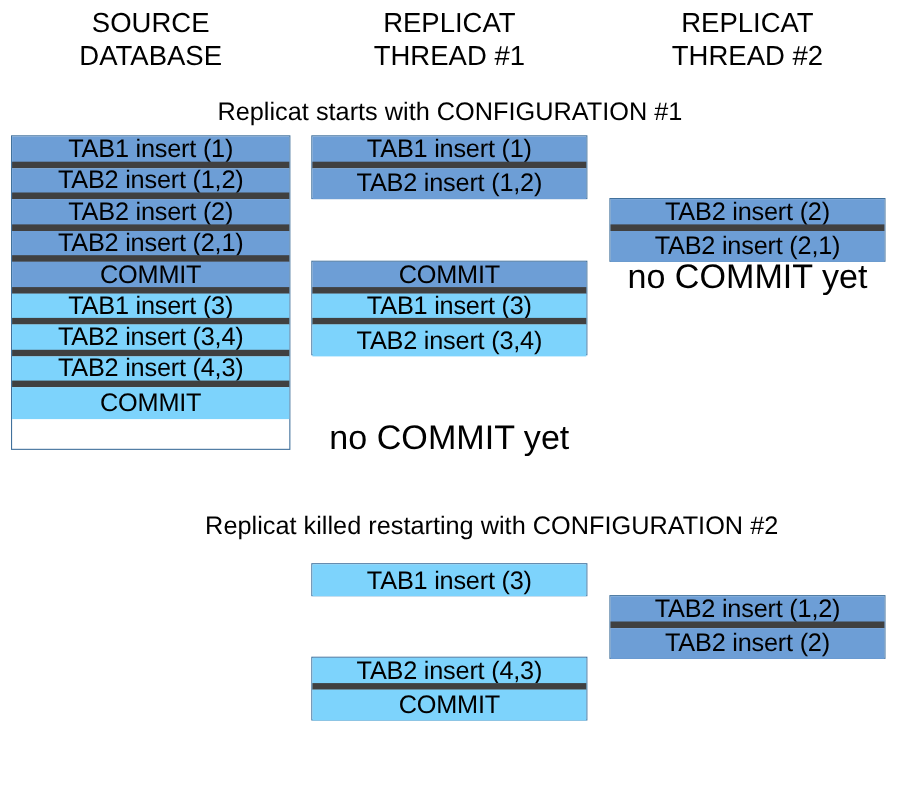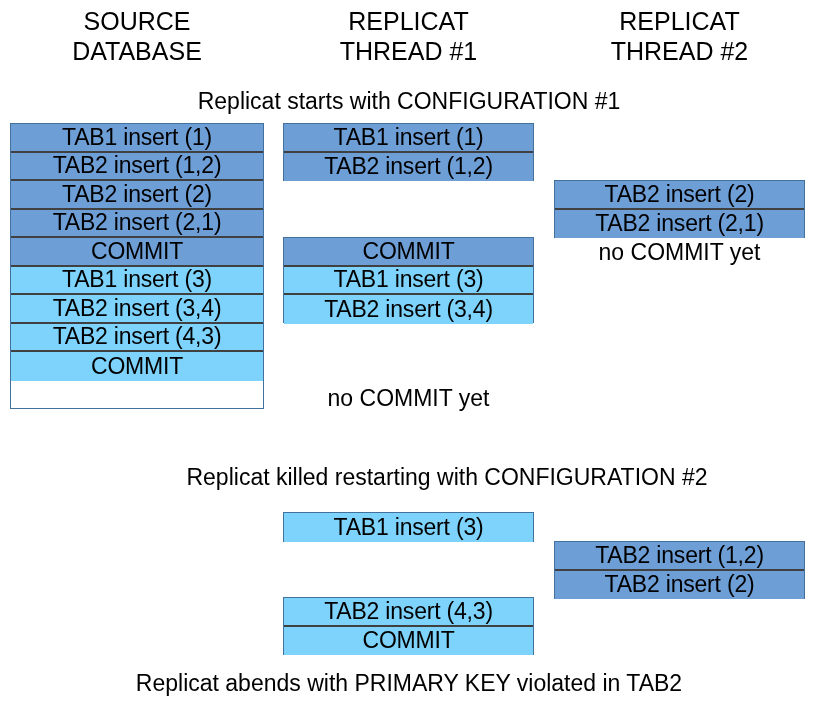--- a/index.html
+++ b/index.html
@@ -38,40 +38,40 @@
     font-size: 23px;
     line-height: 26px;
     text-align: center;
     color: #000;
     white-space: nowrap;
   }
 
   
   .note {
     position: absolute;
-    font-size: 23px;
+    font-size: 31px;
     line-height: 26px;
     text-align: center;
     color: #000;
     white-space: nowrap;
   }
 
   
   .block-group {
     position: absolute;
     box-sizing: border-box;
     border: 1px solid #41719c;
   }
   .op-row {
     box-sizing: border-box;
     width: 100%;
     text-align: center;
     font-size: 23px;
     color: #000000;
-    border-bottom: 2px solid #404040;
+    border-bottom: 6px solid #404040;
     overflow: hidden;
     display: flex;
     align-items: center;
     justify-content: center;
     letter-spacing: -0.2px;
   }
   .op-row:last-child {
     border-bottom: none;
   }
   .op-row.blue  { background: #6d9ed6; }
@@ -135,15 +135,14 @@
     <div class="op-row orange" style="height:28.5px;">TAB2 insert (4,3)</div>
     <div class="op-row orange" style="height:28.5px;">COMMIT</div>
   </div>
 
   <div class="block-group" style="left:554px; top:541px; width:251px; height:58px;">
     <div class="op-row blue" style="height:28.5px;">TAB2 insert (1,2)</div>
     <div class="op-row blue" style="height:28.5px;">TAB2 insert (2)</div>
   </div>
 
 
-  <div class="caption" style="left:0px; top:670px; width:818px;">Replicat abends with PRIMARY KEY violated in TAB2</div>
 
 </div>
 
 </body></html>

